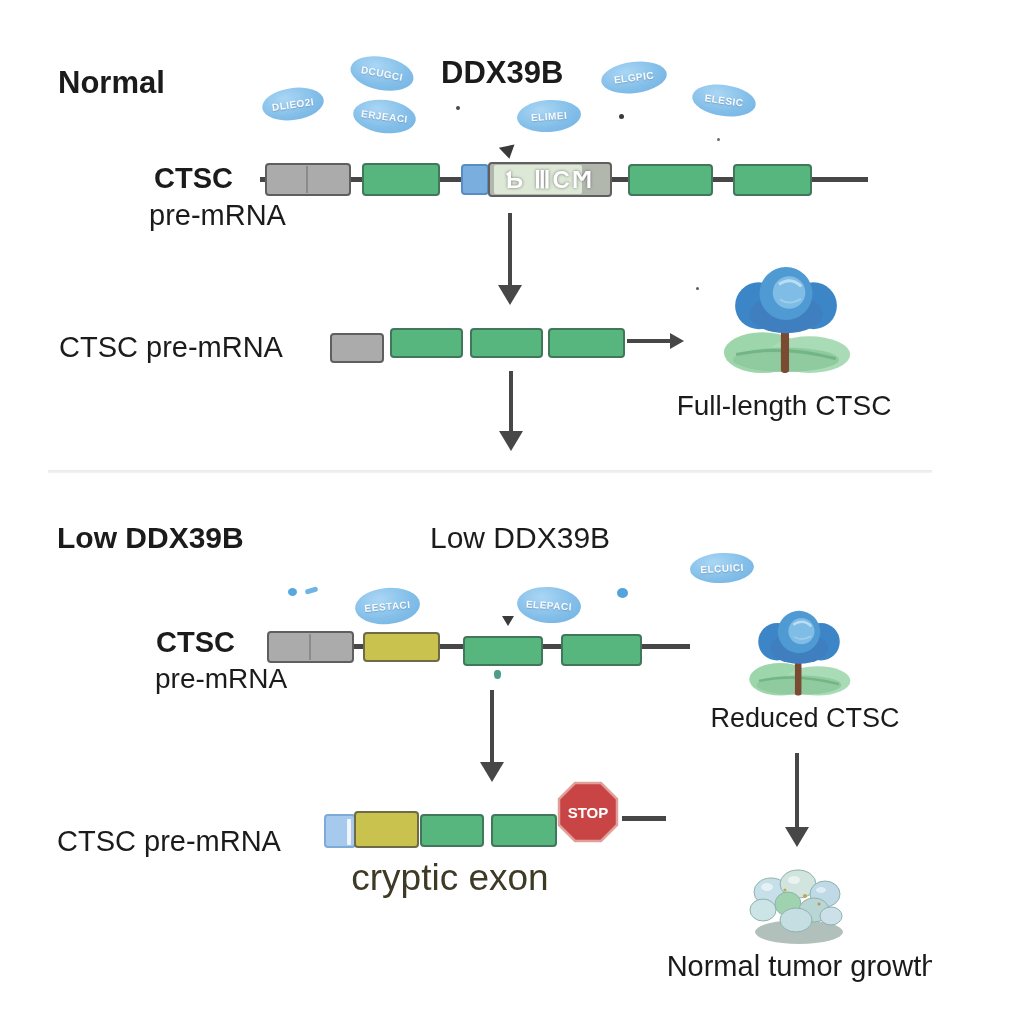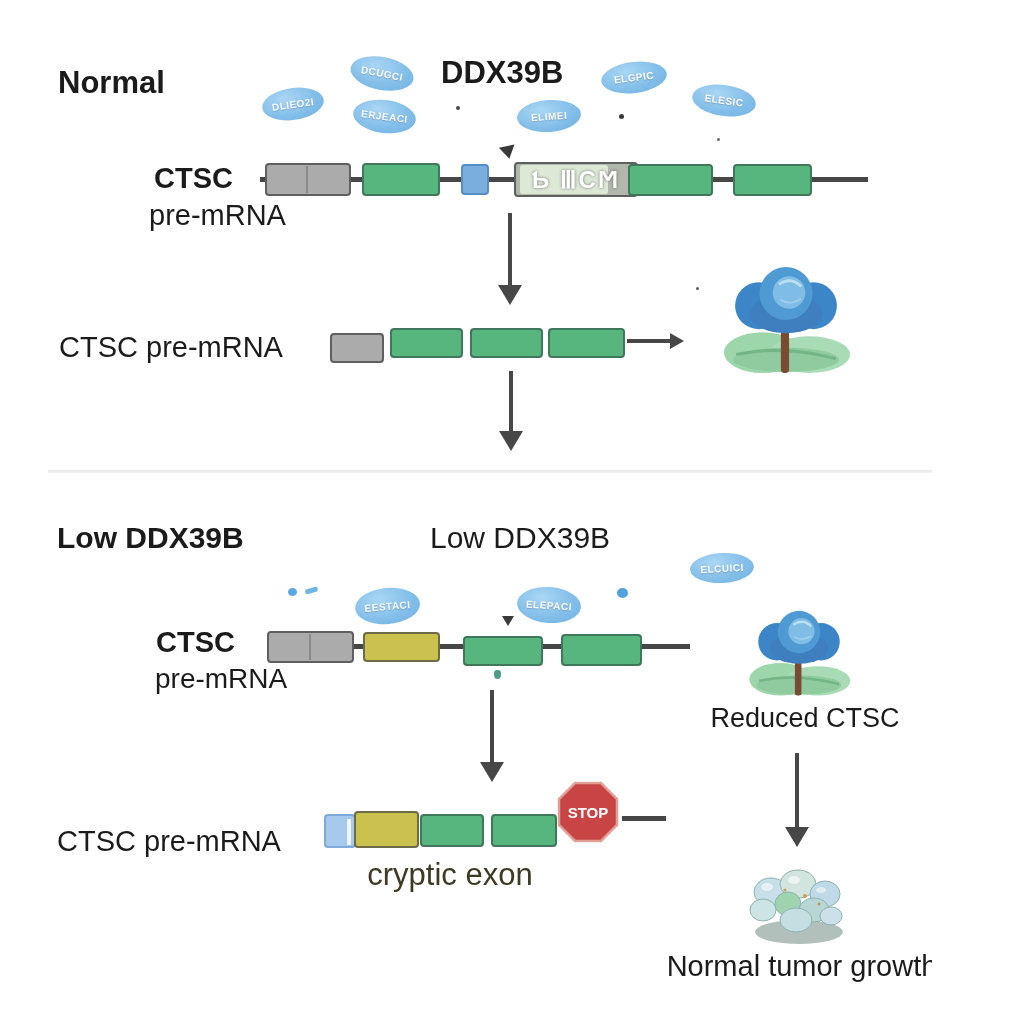--- a/index.html
+++ b/index.html
@@ -11,21 +11,21 @@
   
   .box{position:absolute;border:2px solid;border-radius:4px;box-sizing:border-box;}
   .g{background:#57b57e;border-color:#41775a;}
   .gray{background:#ababab;border-color:#5f5f5f;}
   .yellow{background:#c9c24f;border-color:#6e6b46;}
   .blue{background:#7aaede;border-color:#568ec4;}
   .lightblue{background:#a6c9ee;border-color:#7fa9d6;}
   .split{position:absolute;top:1px;bottom:1px;left:48%;width:2px;background:#8a8a8a;}
   .stripe{position:absolute;width:4px;background:#f2f6fb;border-radius:1px;}
   
-  .gbox{position:absolute;background:#b2b7ad;border:2px solid #5f5f5f;border-radius:4px;box-sizing:border-box;overflow:hidden;margin-left:26px;}
+  .gbox{position:absolute;background:#b2b7ad;border:2px solid #5f5f5f;border-radius:4px;box-sizing:border-box;overflow:hidden;}
   .gbox .inner{position:absolute;left:4px;top:1px;bottom:1px;right:28px;background:#dde8d6;border-radius:2px;}
   .gbox .txt{position:absolute;inset:0;display:flex;align-items:center;justify-content:center;
              color:#ffffff;font-weight:700;font-size:24px;letter-spacing:2px;
              text-shadow:0 0 3px rgba(90,90,90,.85);}
   
   .oval{position:absolute;border-radius:50%;
         background:radial-gradient(ellipse at 38% 30%, #aad6f4 0%, #84bfe9 55%, #6fb0e2 100%);
         display:flex;align-items:center;justify-content:center;}
   .oval span{color:rgba(255,255,255,.95);font-size:10px;font-weight:700;letter-spacing:.5px;
              text-shadow:0 1px 1px rgba(110,145,180,.7);}
@@ -121,20 +121,21 @@
   <div class="box g" style="left:390px;top:328px;width:73px;height:30px;"></div>
   <div class="box g" style="left:470px;top:328px;width:73px;height:30px;"></div>
   <div class="box g" style="left:548px;top:328px;width:77px;height:30px;"></div>
   <div class="hline" style="left:627px;top:339px;width:45px;height:4px;"></div>
   <div class="head-right" style="left:670px;top:333px;"></div>
   <div class="speck" style="left:696px;top:287px;width:3px;height:3px;background:#5a5a5a;"></div>
 
   <svg class="tree" style="left:718px;top:265px;width:136px;height:112px;">
       <use href="#tree"></use>
     </svg>
+  <div class="lbl center" style="left:660px;top:391px;width:248px;font-size:28px;">Full-length CTSC</div>
 
   <div class="vline" style="left:509px;top:371px;width:4px;height:62px;"></div>
   <div class="head-down" style="left:499px;top:431px;"></div>
 
   <div class="sep"></div>
 
   <div class="lbl bold" style="left:57px;top:521px;font-size:30px;">Low DDX39B</div>
   <div class="lbl" style="left:430px;top:521px;font-size:30px;">Low DDX39B</div>
 
   <div class="oval" style="left:355px;top:588px;width:65px;height:36px;transform:rotate(-5deg);">
@@ -181,21 +182,21 @@
       <div class="stripe" style="left:21px;top:3px;height:26px;"></div>
     </div>
   <div class="box yellow" style="left:354px;top:811px;width:65px;height:37px;"></div>
   <div class="box g" style="left:420px;top:814px;width:64px;height:33px;"></div>
   <div class="box g" style="left:491px;top:814px;width:66px;height:33px;"></div>
   <svg class="stop" style="left:557px;top:781px;width:62px;height:62px;" viewBox="0 0 62 62">
     <polygon points="18,2 44,2 60,18 60,44 44,60 18,60 2,44 2,18" fill="#c94545" stroke="#dfa09a" stroke-width="2.5"></polygon>
     <text x="31" y="37" text-anchor="middle" font-family="Liberation Sans, sans-serif" font-size="15" font-weight="bold" fill="#ffffff">STOP</text>
   </svg>
   <div class="hline" style="left:622px;top:816px;width:44px;height:5px;"></div>
-  <div class="lbl center olive" style="left:340px;top:858px;width:220px;font-size:31px;">cryptic exon</div>
+  <div class="lbl center olive" style="left:340px;top:858px;width:220px;font-size:37px;">cryptic exon</div>
 
   <svg class="cells" style="left:740px;top:862px;width:114px;height:84px;" viewBox="0 0 112 84">
     <ellipse cx="58" cy="70" rx="44" ry="12" fill="#9fb0aa" opacity="0.8"></ellipse>
     <g stroke="#8fb2ae" stroke-width="1">
       <ellipse cx="30" cy="30" rx="17" ry="14" fill="#c6dfe9"></ellipse>
       <ellipse cx="57" cy="22" rx="18" ry="14" fill="#d2e4de"></ellipse>
       <ellipse cx="84" cy="32" rx="15" ry="13" fill="#bfdae6"></ellipse>
       <ellipse cx="22" cy="48" rx="13" ry="11" fill="#cde4e6"></ellipse>
       <ellipse cx="47" cy="42" rx="13" ry="12" fill="#9fd2af"></ellipse>
       <ellipse cx="73" cy="48" rx="15" ry="12" fill="#b8d6d4"></ellipse>

